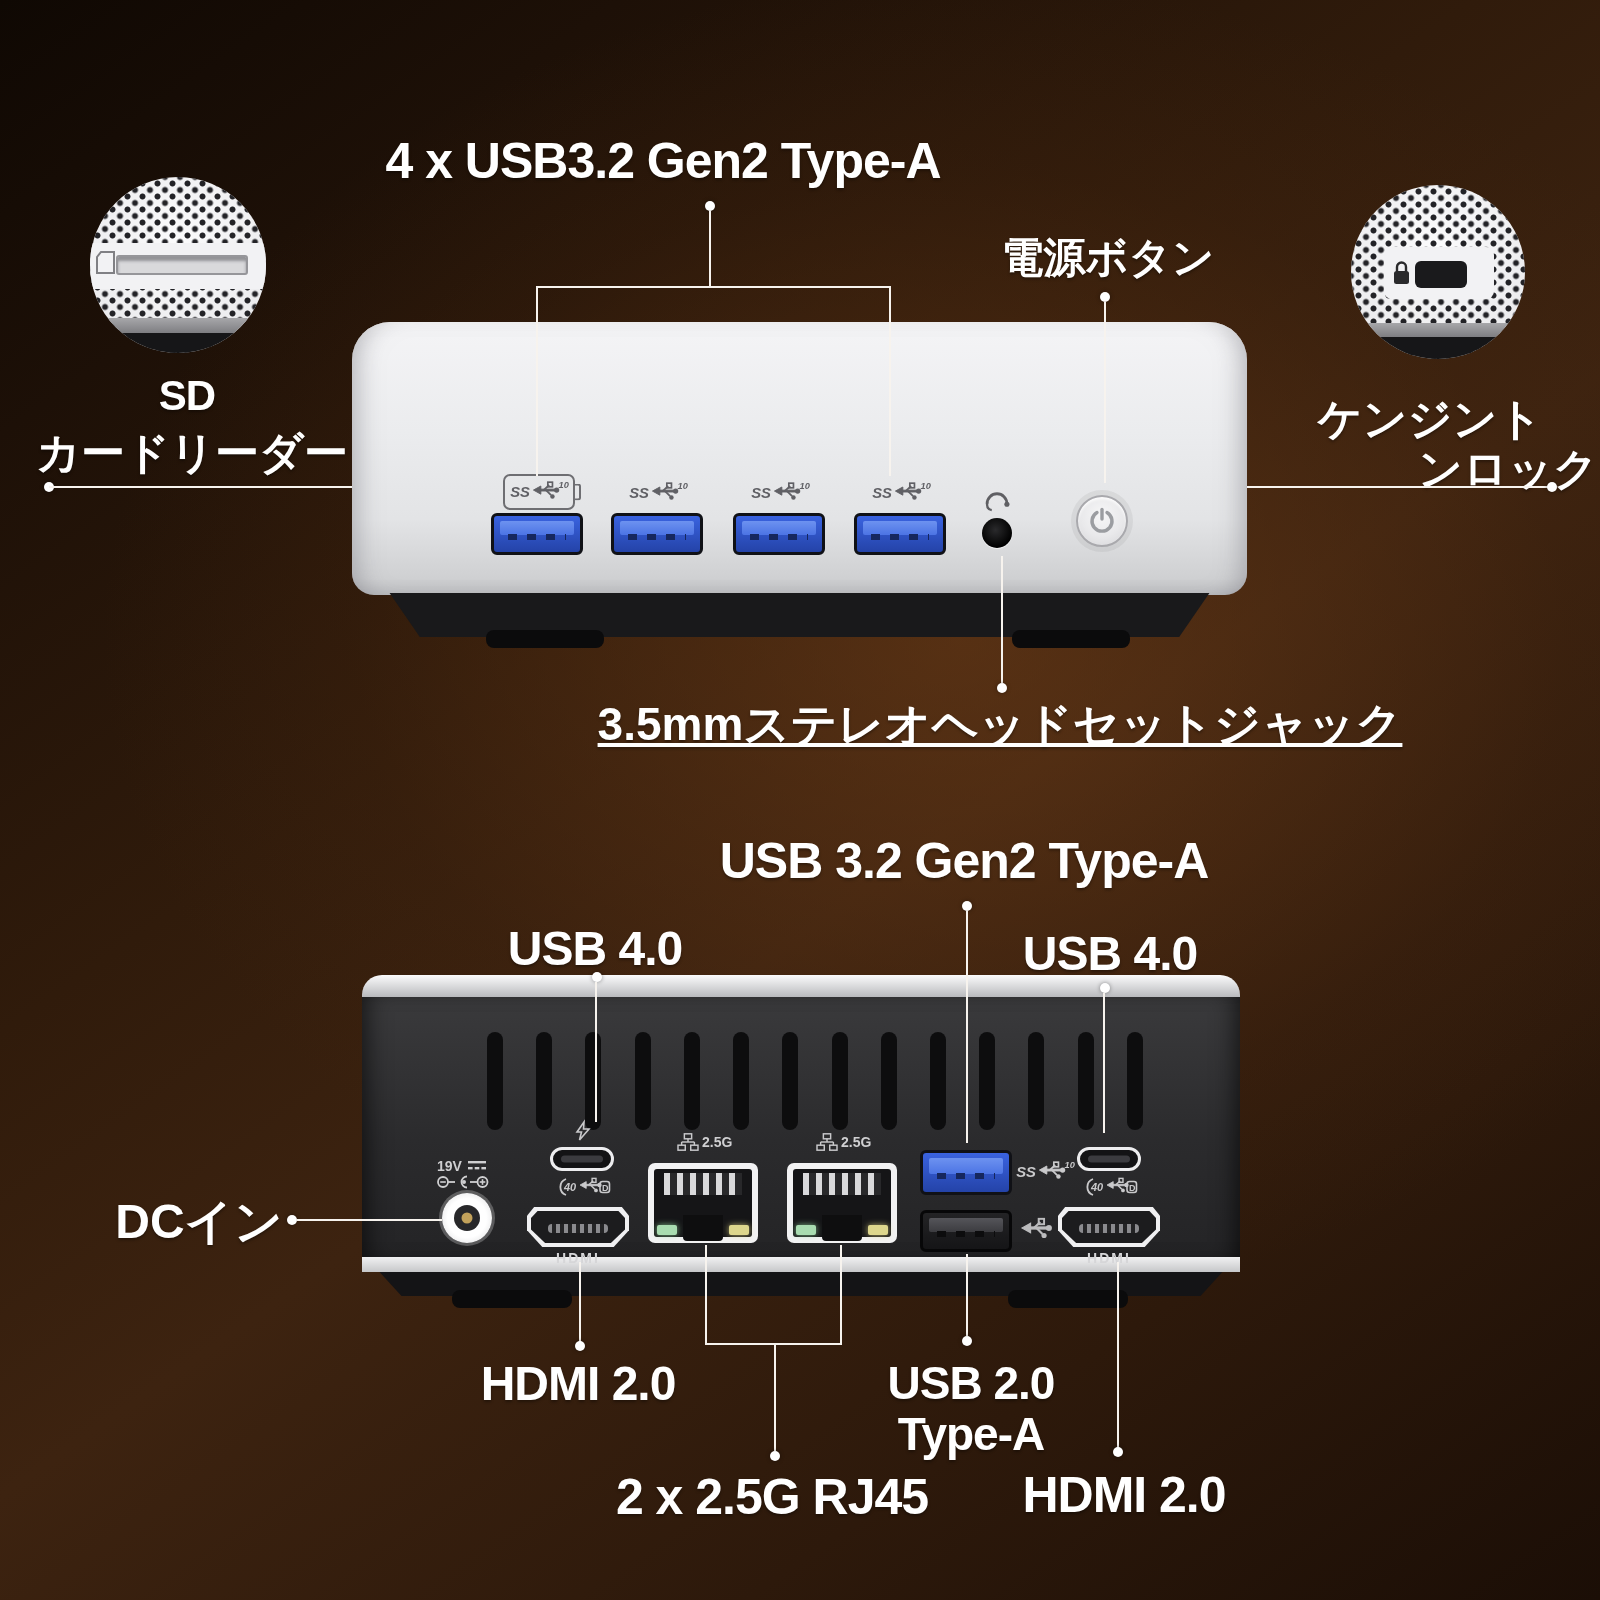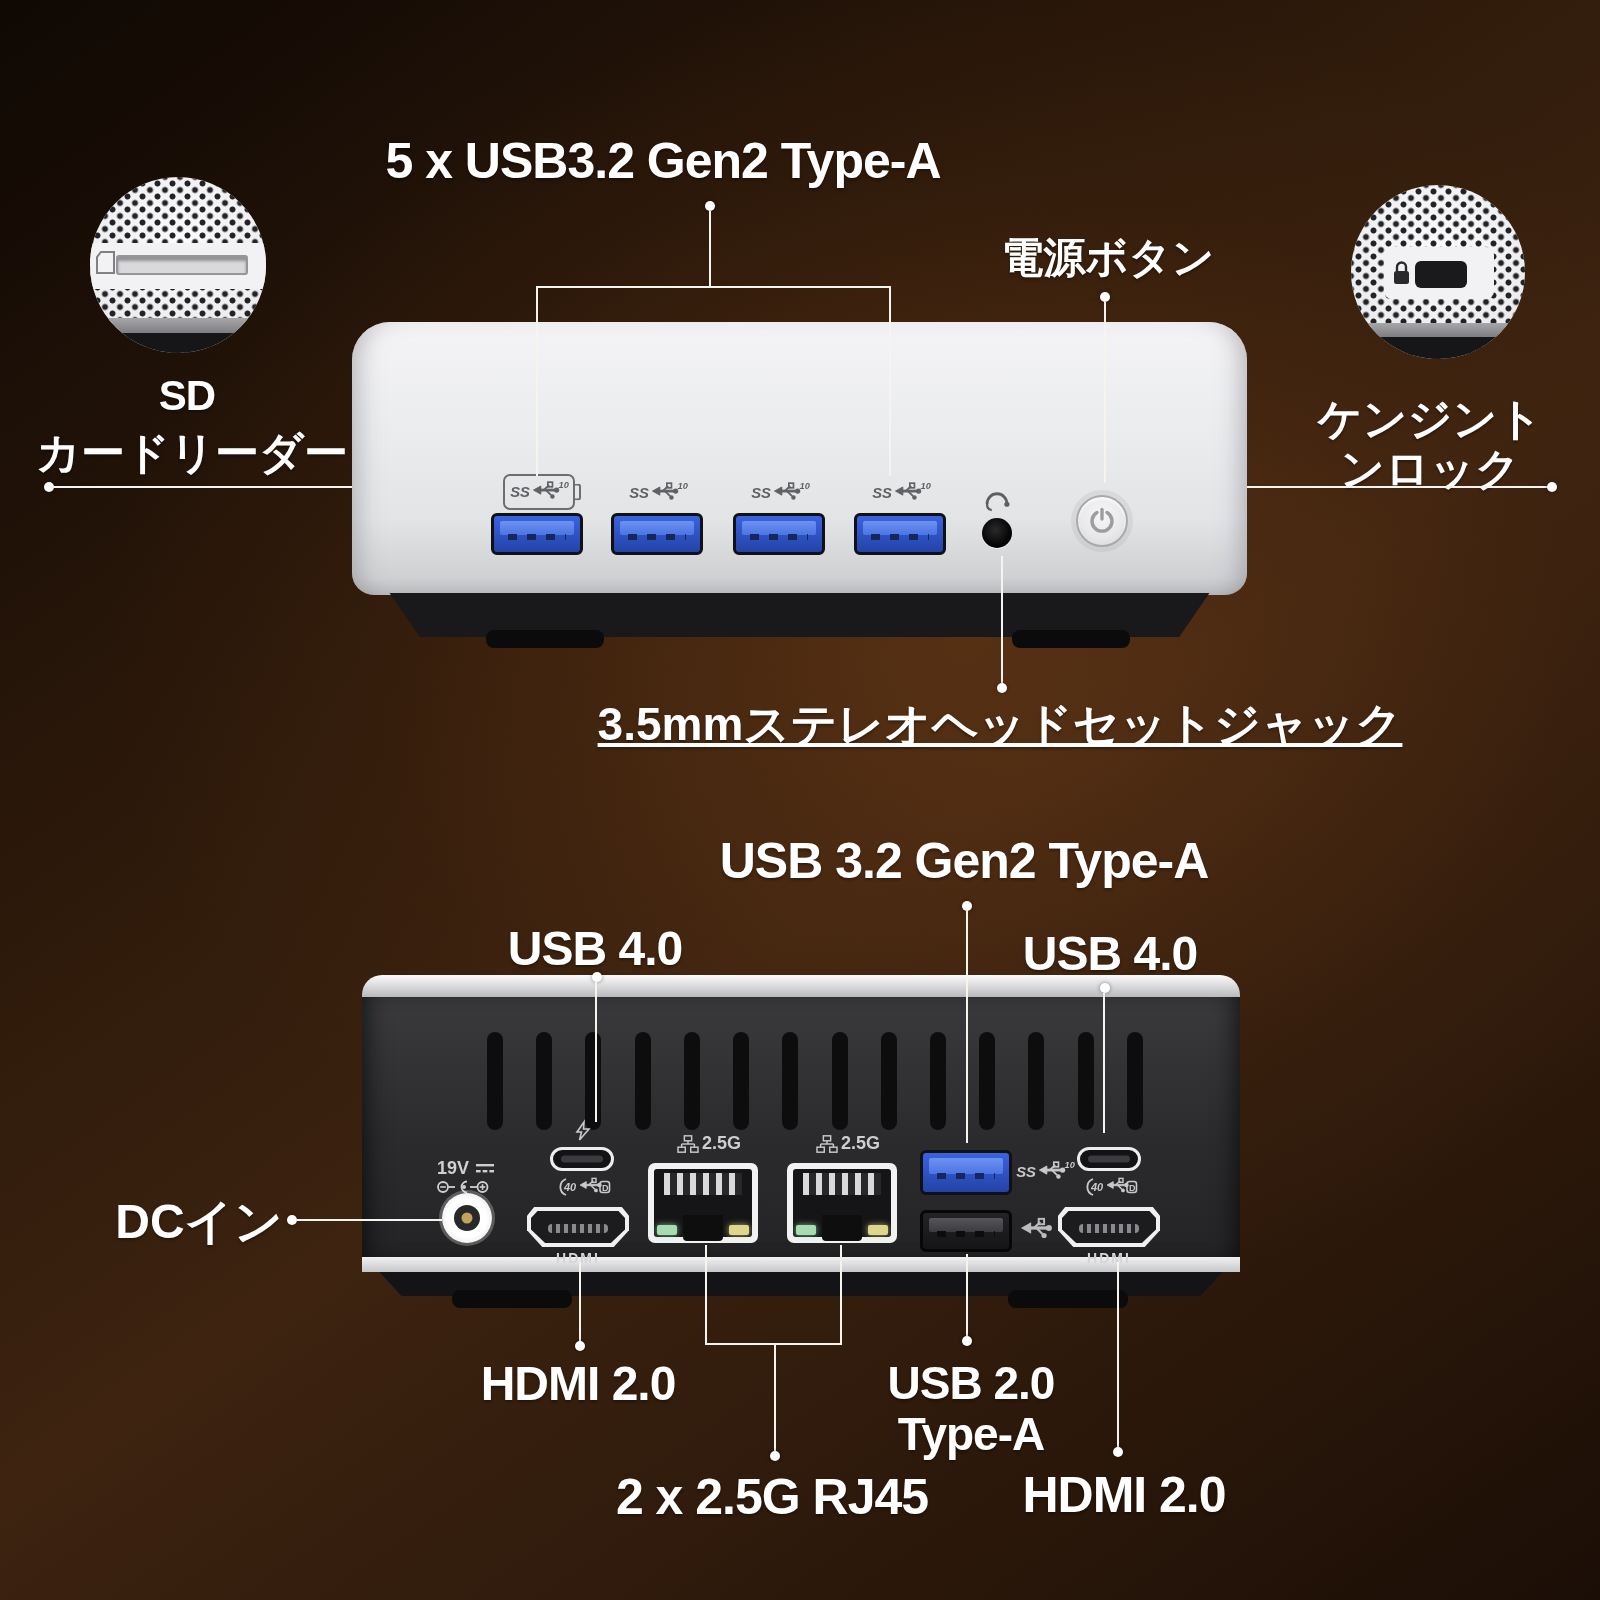--- a/index.html
+++ b/index.html
@@ -97,21 +97,21 @@
     background:#0e0e0f;border-radius:0 0 4px 4px;}
   .led{position:absolute;bottom:8px;width:20px;height:10px;border-radius:2px;}
   .led.g{left:9px;background:#a8dcb0;box-shadow:0 0 6px rgba(150,220,160,.8);}
   .led.y{right:9px;background:#ddd68c;box-shadow:0 0 6px rgba(220,210,130,.8);}
   .dcjack{position:absolute;left:442px;top:1193px;width:50px;height:50px;border-radius:50%;
     background:radial-gradient(circle,#ffffff 55%,#d9d9db 100%);box-shadow:0 0 0 3px rgba(255,255,255,.25);}
   .dcjack::before{content:"";position:absolute;left:50%;top:50%;transform:translate(-50%,-50%);
     width:26px;height:26px;border-radius:50%;background:#28282a;}
   .dcjack::after{content:"";position:absolute;left:50%;top:50%;transform:translate(-50%,-50%);
     width:11px;height:11px;border-radius:50%;background:#c3a25b;}
-  .micro{color:#cfcfd1;font-weight:700;font-size:18px;}
+  .micro{color:#cfcfd1;font-weight:700;font-size:14px;}
   svg{overflow:visible;}
 </style>
 </head>
 <body>
 
 <svg width="0" height="0" style="position:absolute">
   <defs>
     <g id="trident">
       <polygon points="0,9 8,4.6 8,13.4"></polygon>
       <rect x="7" y="8" width="17" height="2"></rect>
@@ -186,38 +186,38 @@
   <div class="clearband" style="left:33px;top:62px;width:110px;height:52px;border-radius:8px;"></div>
   <svg class="abs" style="left:42px;top:76px;" width="17" height="26" viewBox="0 0 17 26">
     <path d="M4,10 V6 a4.5,4.5 0 0 1 9,0 V10" fill="none" stroke="#2a2a2c" stroke-width="2.4"></path>
     <rect x="1" y="10" width="15" height="13" rx="2.5" fill="#2a2a2c"></rect>
   </svg>
   <div class="kslot" style="left:64px;top:76px;"></div>
   <div class="graystrip" style="top:138px;height:14px;"></div>
   <div class="darkchord" style="top:152px;height:22px;"></div>
 </div>
 
-<div class="lbl f50" style="left:663px;top:132px;">5 x USB3.2 Gen2 Type-A</div>
+<div class="lbl f50" style="left:663px;top:132px;">4 x USB3.2 Gen2 Type-A</div>
 <div class="cdot" style="left:705px;top:201px;"></div>
 <div class="cline v" style="left:709px;top:211px;height:76px;"></div>
 <div class="cline h" style="left:536px;top:286px;width:355px;"></div>
 <div class="cline v" style="left:536px;top:286px;height:190px;"></div>
 <div class="cline v" style="left:889px;top:286px;height:190px;"></div>
 
 <div class="lbl jp f42" style="left:1108px;top:230px;">電源ボタン</div>
 <div class="cdot" style="left:1100px;top:292px;"></div>
 <div class="cline v" style="left:1104px;top:302px;height:181px;"></div>
 
 <div class="lbl f42" style="left:187px;top:372px;">SD</div>
 <div class="lbl jp f44" style="left:192px;top:424px;">カードリーダー</div>
 <div class="cdot" style="left:44px;top:482px;"></div>
 <div class="cline h" style="left:49px;top:486px;width:303px;"></div>
 
 <div class="lbl jp f44" style="left:1430px;top:390px;">ケンジント</div>
-<div class="lbl jp f44" style="left:1430px;top:440px;">ンロック</div>
+<div class="lbl jp f44" style="left:1508px;top:440px;">ンロック</div>
 <div class="cline h" style="left:1247px;top:486px;width:305px;"></div>
 <div class="cdot" style="left:1547px;top:482px;"></div>
 
 <div class="cline v" style="left:1001px;top:556px;height:127px;"></div>
 <div class="cdot" style="left:997px;top:683px;"></div>
 <div class="lbl jp f46" style="left:1000px;top:694px;text-decoration:underline;">3.5mmステレオヘッドセットジャック</div>
 
 <div class="rear-top"></div>
 <div class="rear-body"></div>
 <div class="rear-strip"></div>

